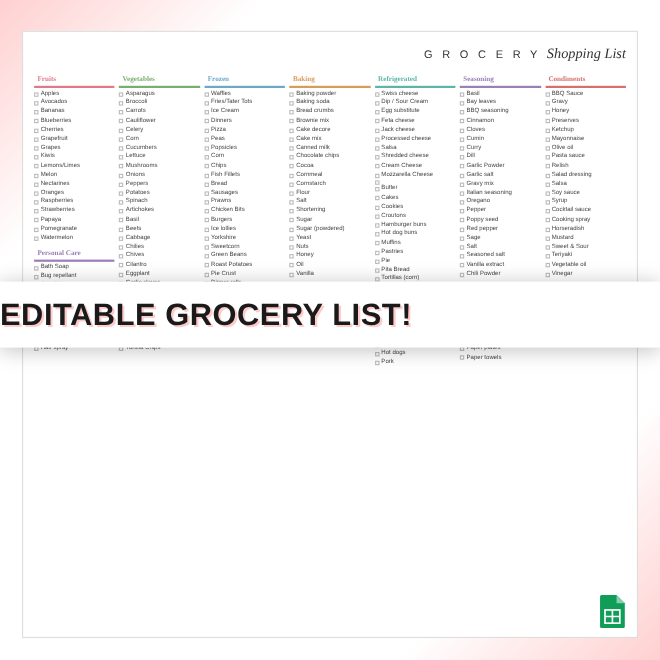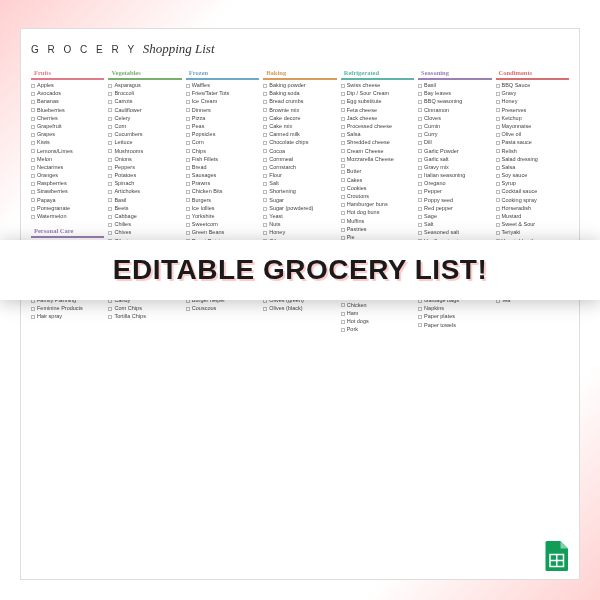--- a/index.html
+++ b/index.html
@@ -1,28 +1,28 @@
 <!DOCTYPE html>
 <html><head>
 <meta charset="utf-8">
 <style>
 *{margin:0;padding:0;box-sizing:border-box}
 body{width:600px;height:600px;background:#f5f5f5;position:relative;overflow:hidden;font-family:Arial,sans-serif}
 .outer{width:600px;height:600px;background:linear-gradient(135deg,#ffd0d0 0%,#fff 20%,#fff 80%,#ffd0d0 100%);padding:28px 20px 20px 20px;position:relative}
 .page{background:#fff;width:100%;height:100%;border:1px solid #ddd;padding:12px 10px;position:relative;overflow:hidden}
-.title{text-align:left;font-size:10px;letter-spacing:3px;margin-bottom:10px;color:#333}
+.title{text-align:right;font-size:10px;letter-spacing:3px;margin-bottom:10px;color:#333}
 .title .script{font-family:'Brush Script MT',cursive;letter-spacing:0;font-size:13px;font-style:italic}
 .cols{display:flex;gap:4px;font-size:5.5px;color:#444}
 .col{flex:1;min-width:0}
 .cat{margin-bottom:4px}
 .hdr{font-size:6.5px;font-weight:bold;padding:2px 3px;border-bottom:2px solid;margin-bottom:2px;font-family:cursive}
 .items{display:flex;flex-direction:column;gap:0.5px}
 .item{display:flex;align-items:center;gap:2px;line-height:1.4}
 .box{width:4px;height:4px;border:0.5px solid #bbb;flex-shrink:0}
-.banner{position:absolute;top:240px;left:0;right:0;background:#fff;padding:14px 0;text-align:center;box-shadow:0 2px 18px rgba(0,0,0,0.25)}
+.banner{position:absolute;top:256px;left:0;right:0;background:#fff;padding:14px 0;text-align:left;box-shadow:0 2px 18px rgba(0,0,0,0.25)}
 .banner-text{font-size:28px;font-weight:900;color:#1a1a1a;letter-spacing:0.5px;text-shadow:2px 2px 0 rgba(255,150,150,0.5)}
 .gbadge{position:absolute;bottom:26px;right:26px;width:36px;height:36px}
 .gbadge svg{width:100%;height:100%}
 .c-pink{color:#e07a8a;border-color:#e07a8a}
 .c-green{color:#7aae6f;border-color:#7aae6f}
 .c-blue{color:#6fa8c4;border-color:#6fa8c4}
 .c-orange{color:#d89b5a;border-color:#d89b5a}
 .c-teal{color:#5cb5a8;border-color:#5cb5a8}
 .c-purple{color:#9b7fb5;border-color:#9b7fb5}
 .c-red{color:#d47070;border-color:#d47070}

